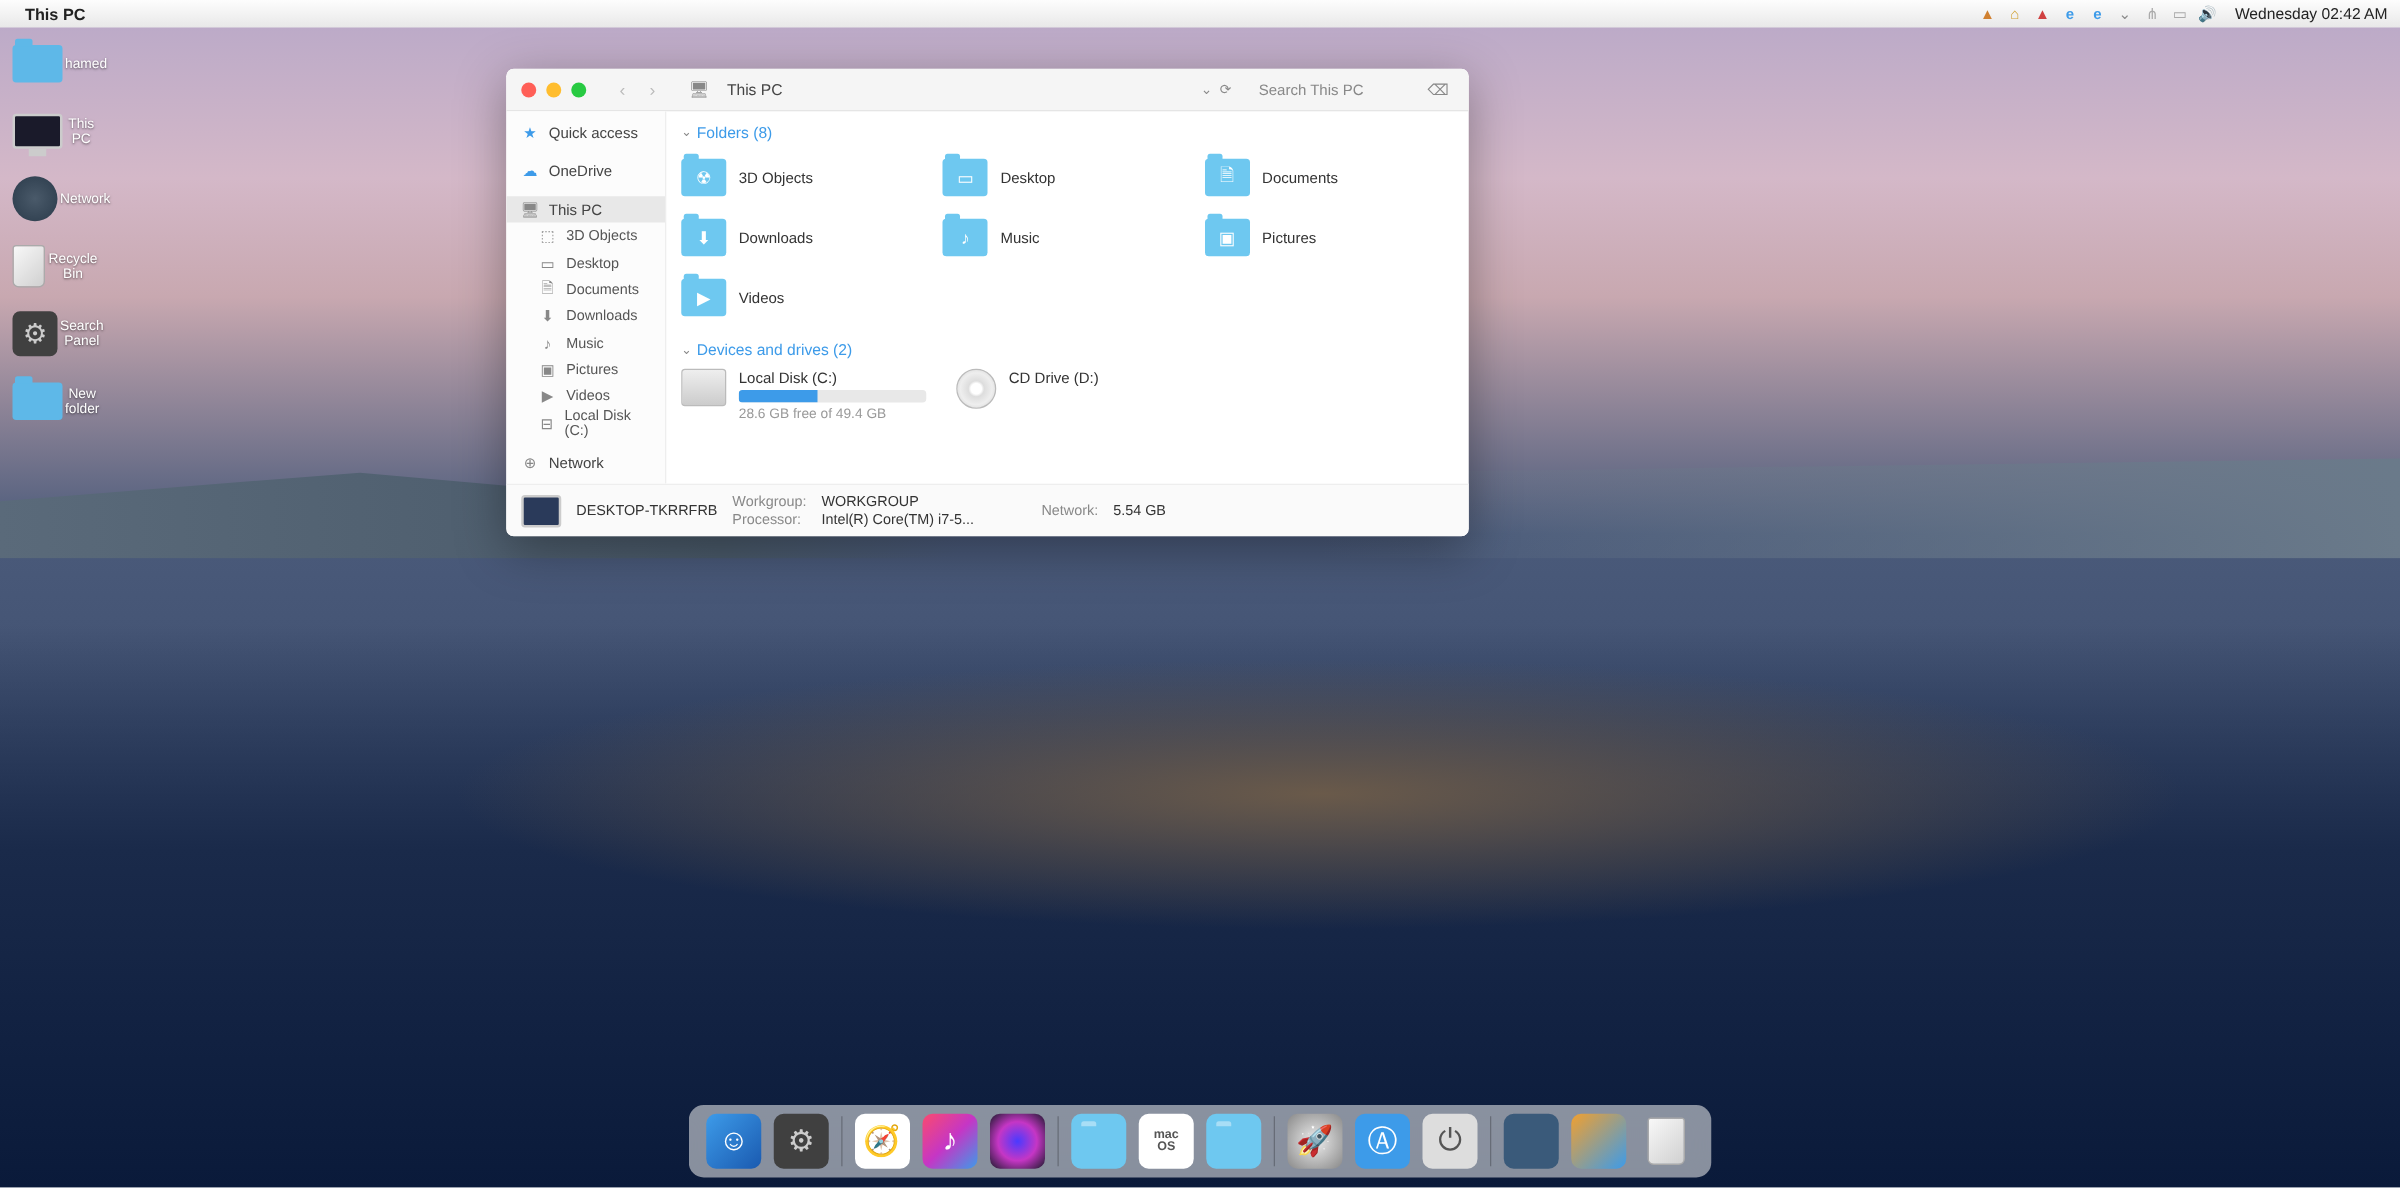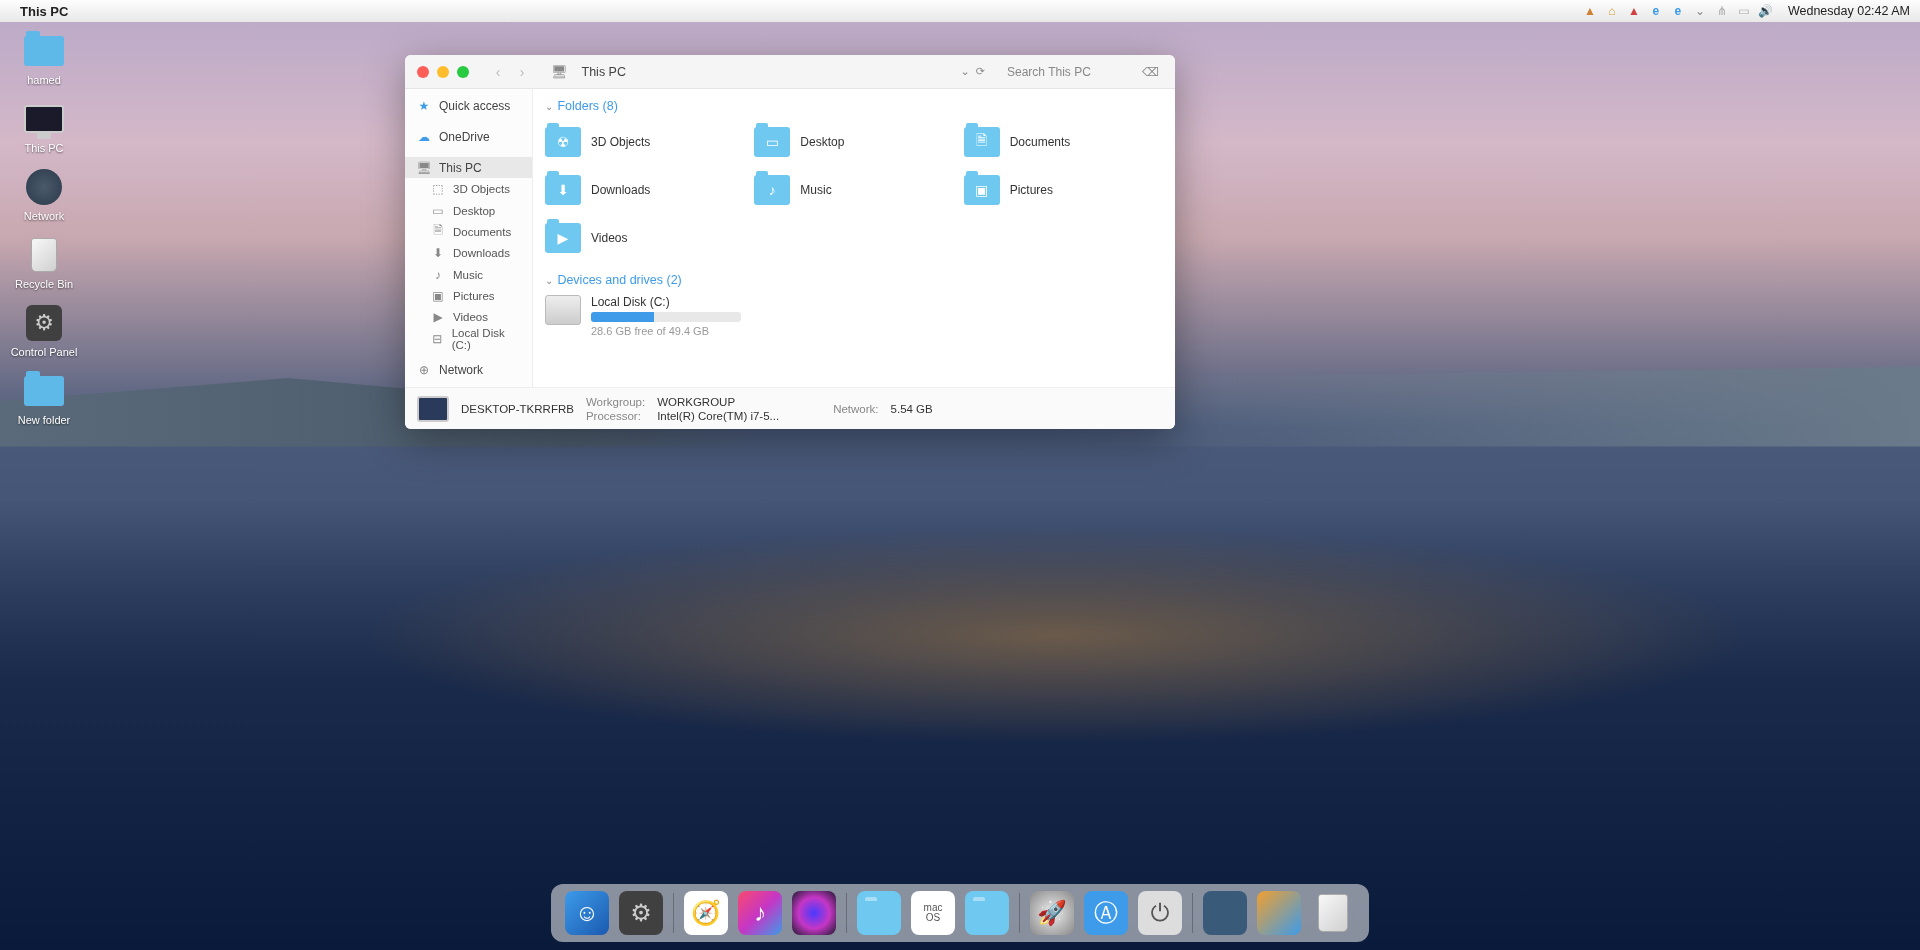--- a/index.html
+++ b/index.html
@@ -13,21 +13,21 @@
 
 .menubar { position: absolute; top:0; left:0; right:0; height:22px; background: linear-gradient(180deg,#fdfdfd,#e8e8e8); display:flex; align-items:center; padding:0 10px; font-size:13px; color:#222; z-index:50; }
 .menubar .apple-icon { font-size:14px; margin-right:10px; }
 .menubar .app-name { font-weight:600; }
 .menubar .right { margin-left:auto; display:flex; align-items:center; gap:6px; }
 .menubar .tray-icon { width:16px; height:16px; display:flex; align-items:center; justify-content:center; font-size:12px; }
 .menubar .clock { margin-left:8px; font-size:12.5px; }
 
 
 .desktop-icons { position:absolute; top:30px; left:10px; z-index:5; display:flex; flex-direction:column; gap:12px; }
-.desktop-icon { width:68px; display:flex; flex-direction:column; align-items:center; gap:2px; cursor:pointer; }
+.desktop-icon { width:68px; display:flex; flex-direction:row; align-items:center; gap:2px; cursor:pointer; }
 .desktop-icon .ico { width:42px; height:42px; display:flex; align-items:center; justify-content:center; }
 .desktop-icon .lbl { font-size:11px; color:#fff; text-shadow:0 1px 2px rgba(0,0,0,.6); text-align:center; }
 .folder-shape { width:40px; height:30px; background:#5eb8e8; border-radius:3px; position:relative; }
 .folder-shape::before { content:""; position:absolute; top:-5px; left:2px; width:14px; height:6px; background:#5eb8e8; border-radius:2px 2px 0 0; }
 .monitor-shape { width:40px; height:28px; background:#1a1a2a; border:2px solid #ccc; border-radius:3px; position:relative; }
 .monitor-shape::after { content:""; position:absolute; bottom:-8px; left:50%; transform:translateX(-50%); width:14px; height:6px; background:#ccc; }
 .network-shape { width:36px; height:36px; background:radial-gradient(circle,#4a5a6a,#2a3a4a); border-radius:50%; }
 .bin-shape { width:26px; height:34px; background:linear-gradient(135deg,#f8f8f8,#d0d0d0); border-radius:3px 3px 5px 5px; border:1px solid #aaa; }
 .gear-shape { width:36px; height:36px; background:#404040; border-radius:6px; display:flex; align-items:center; justify-content:center; color:#ccc; font-size:22px; }
 
@@ -84,21 +84,21 @@
 .dock { position:absolute; bottom:8px; left:50%; transform:translateX(-50%); height:58px; background:rgba(240,240,240,.55); border-radius:12px; display:flex; align-items:center; padding:0 14px; gap:10px; backdrop-filter:blur(10px); z-index:40;}
 .dock-item { width:44px; height:44px; border-radius:8px; display:flex; align-items:center; justify-content:center; font-size:24px; cursor:pointer;}
 .dock-sep { width:1px; height:40px; background:rgba(0,0,0,.25); }
 .di-finder { background:linear-gradient(135deg,#3d9be9,#1a5ab0); color:#fff;}
 .di-settings { background:#404040; color:#ccc; }
 .di-safari { background:#fff; color:#3d9be9;}
 .di-music { background:linear-gradient(135deg,#fa4a6f,#c536c5,#3d9be9); color:#fff;}
 .di-siri { background:radial-gradient(circle,#4a3aff,#c536c5,#1a1a2a); }
 .di-folder { background:#6ec8f0; color:#fff; position:relative;}
 .di-folder::before{content:"";position:absolute;top:6px;left:8px;width:12px;height:4px;background:rgba(255,255,255,.4);border-radius:2px 2px 0 0;}
-.di-macos { background:#fff; color:#555; font-size:10px; font-weight:400; text-align:center; line-height:1;}
+.di-macos { background:#fff; color:#555; font-size:10px; font-weight:700; text-align:center; line-height:1;}
 .di-launch { background:radial-gradient(circle,#eee,#888); color:#333;}
 .di-store { background:#3d9be9; color:#fff;}
 .di-power { background:#ddd; color:#555;}
 .di-img { background:#3a5a7a;}
 .di-grid { background:linear-gradient(135deg,#f0a030,#3d9be9); }
 .di-trash { background:transparent; }
 .di-trash .bin-shape{width:30px;height:38px;}
 </style>
 </head>
 <body>
@@ -144,21 +144,21 @@
   <div class="desktop-icon">
     <div class="ico">
         <div class="bin-shape"></div>
       </div>
     <div class="lbl">Recycle Bin</div>
   </div>
   <div class="desktop-icon">
     <div class="ico">
         <div class="gear-shape">⚙</div>
       </div>
-    <div class="lbl">Control Panel</div>
+    <div class="lbl">Search Panel</div>
   </div>
   <div class="desktop-icon">
     <div class="ico">
         <div class="folder-shape"></div>
       </div>
     <div class="lbl">New folder</div>
   </div>
 </div>
 
 <div class="window">
@@ -282,20 +282,26 @@
       </div>
       <div class="drives-row">
         <div class="drive-item">
           <div class="dicon"></div>
           <div class="drive-info">
             <div class="dname">Local Disk (C:)</div>
             <div class="dbar">
                 <div class="fill" style="width:42%"></div>
               </div>
             <div class="dfree">28.6 GB free of 49.4 GB</div>
+          </div>
+        </div>
+        <div class="drive-item cd">
+          <div class="dicon"></div>
+          <div class="drive-info">
+            <div class="dname">CD Drive (D:)</div>
           </div>
         </div>
       </div>
     </div>
   </div>
 
   <div class="statusbar">
     <div class="pc-ico"></div>
     <div class="sb-col">
       <div class="sb-row">

